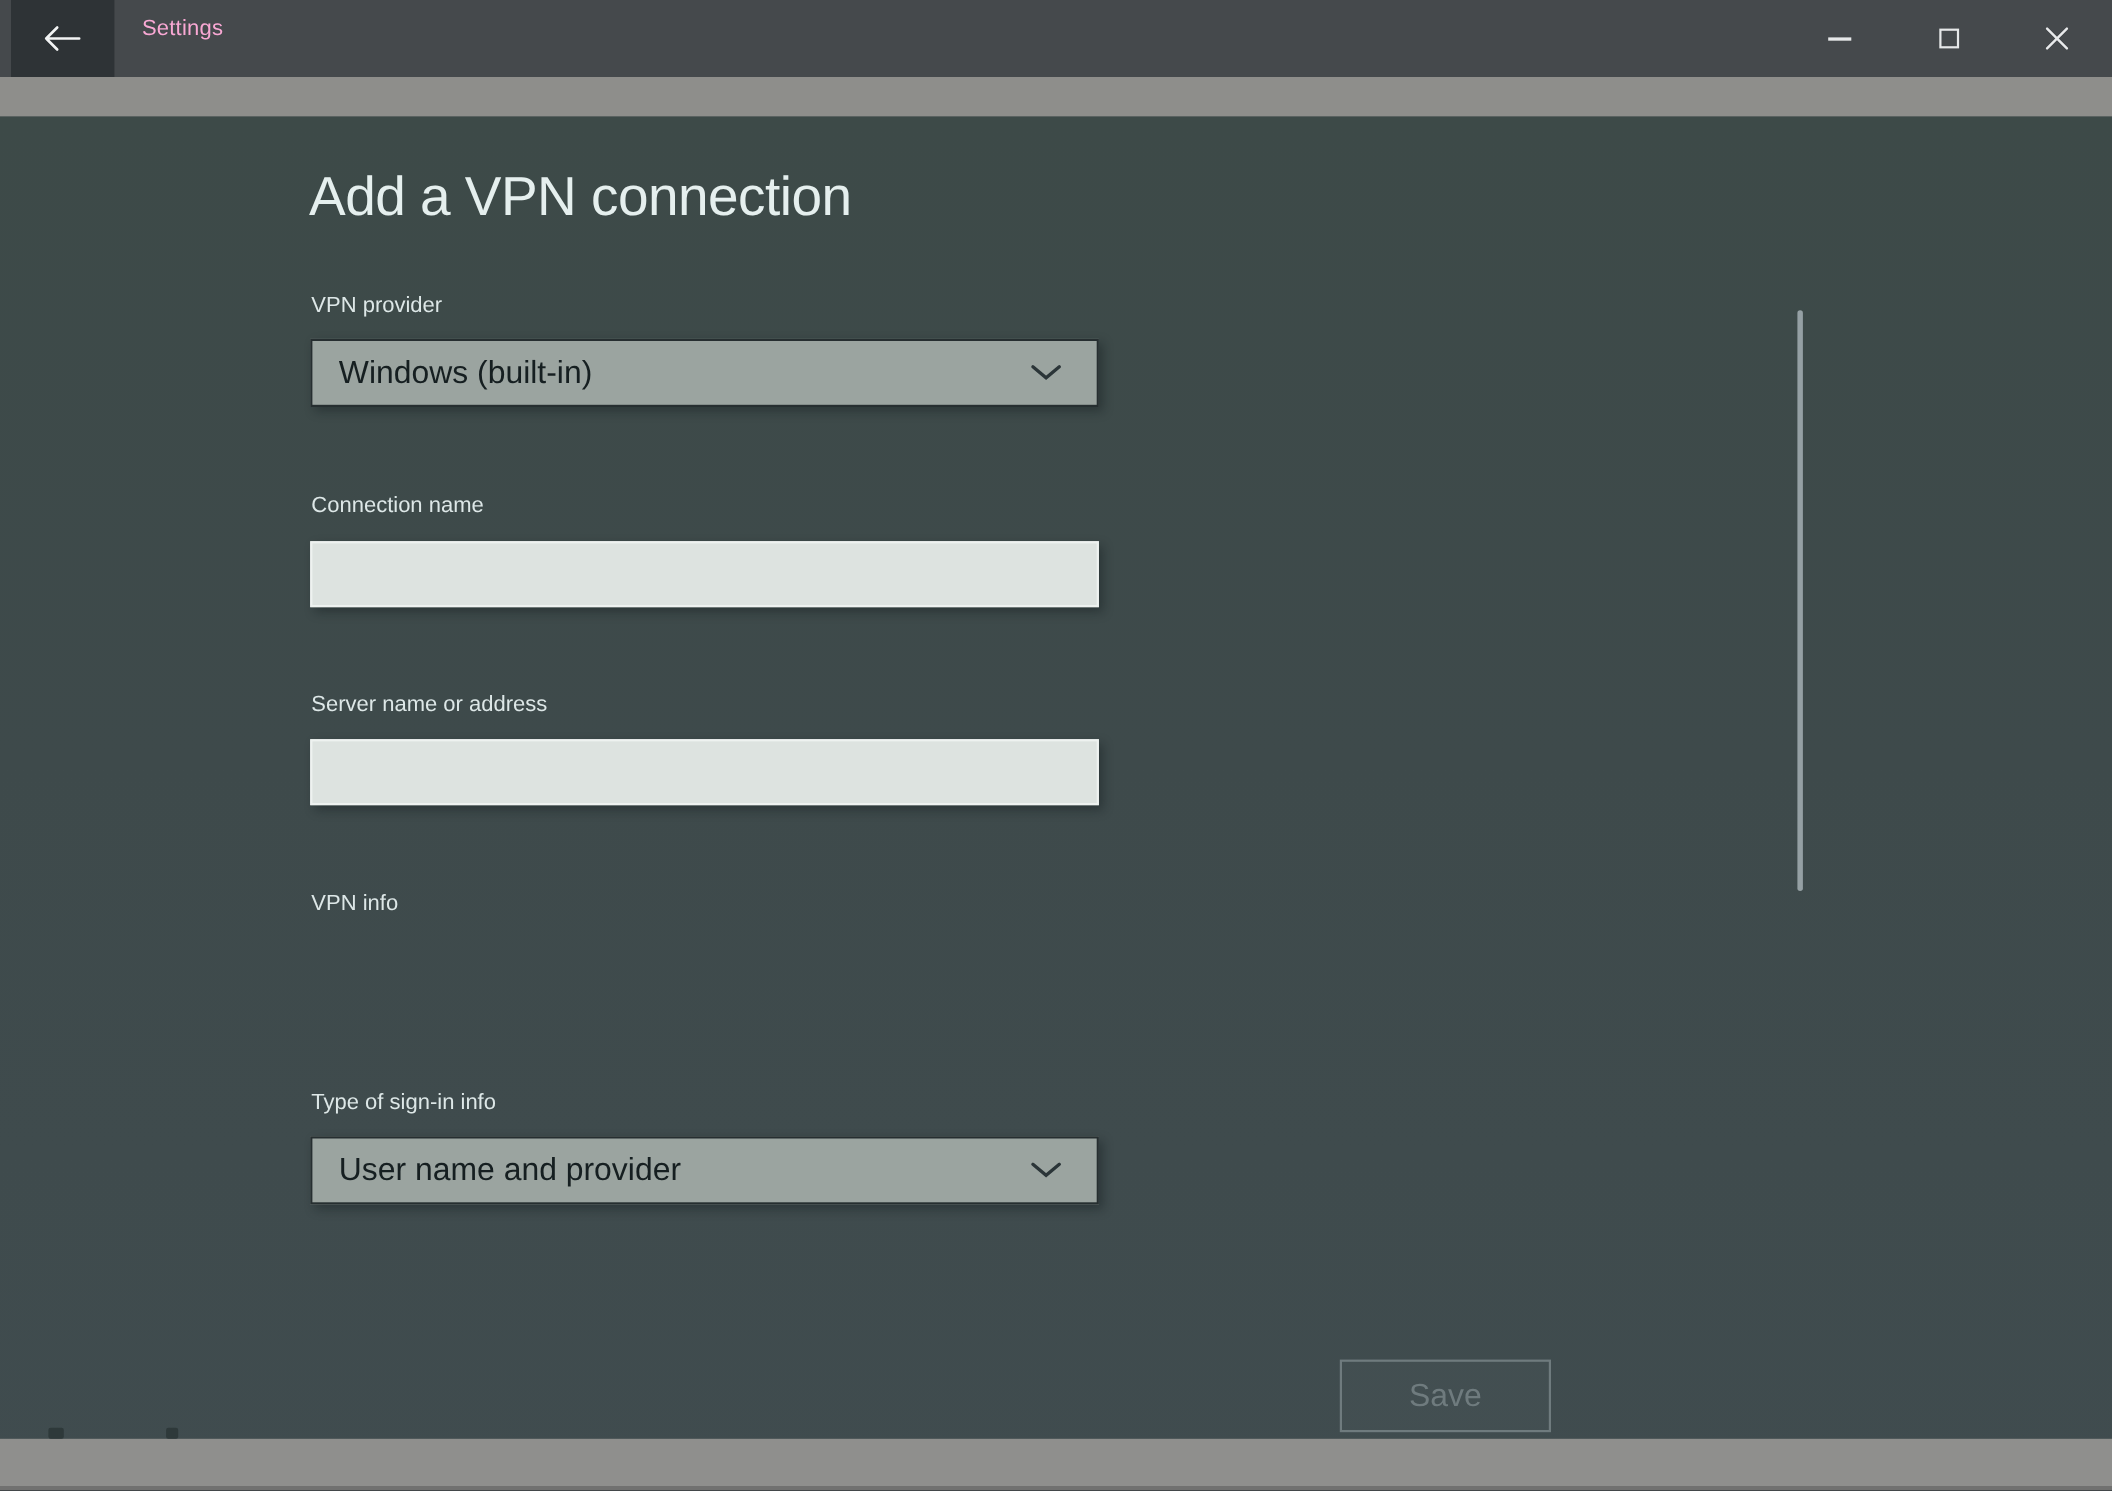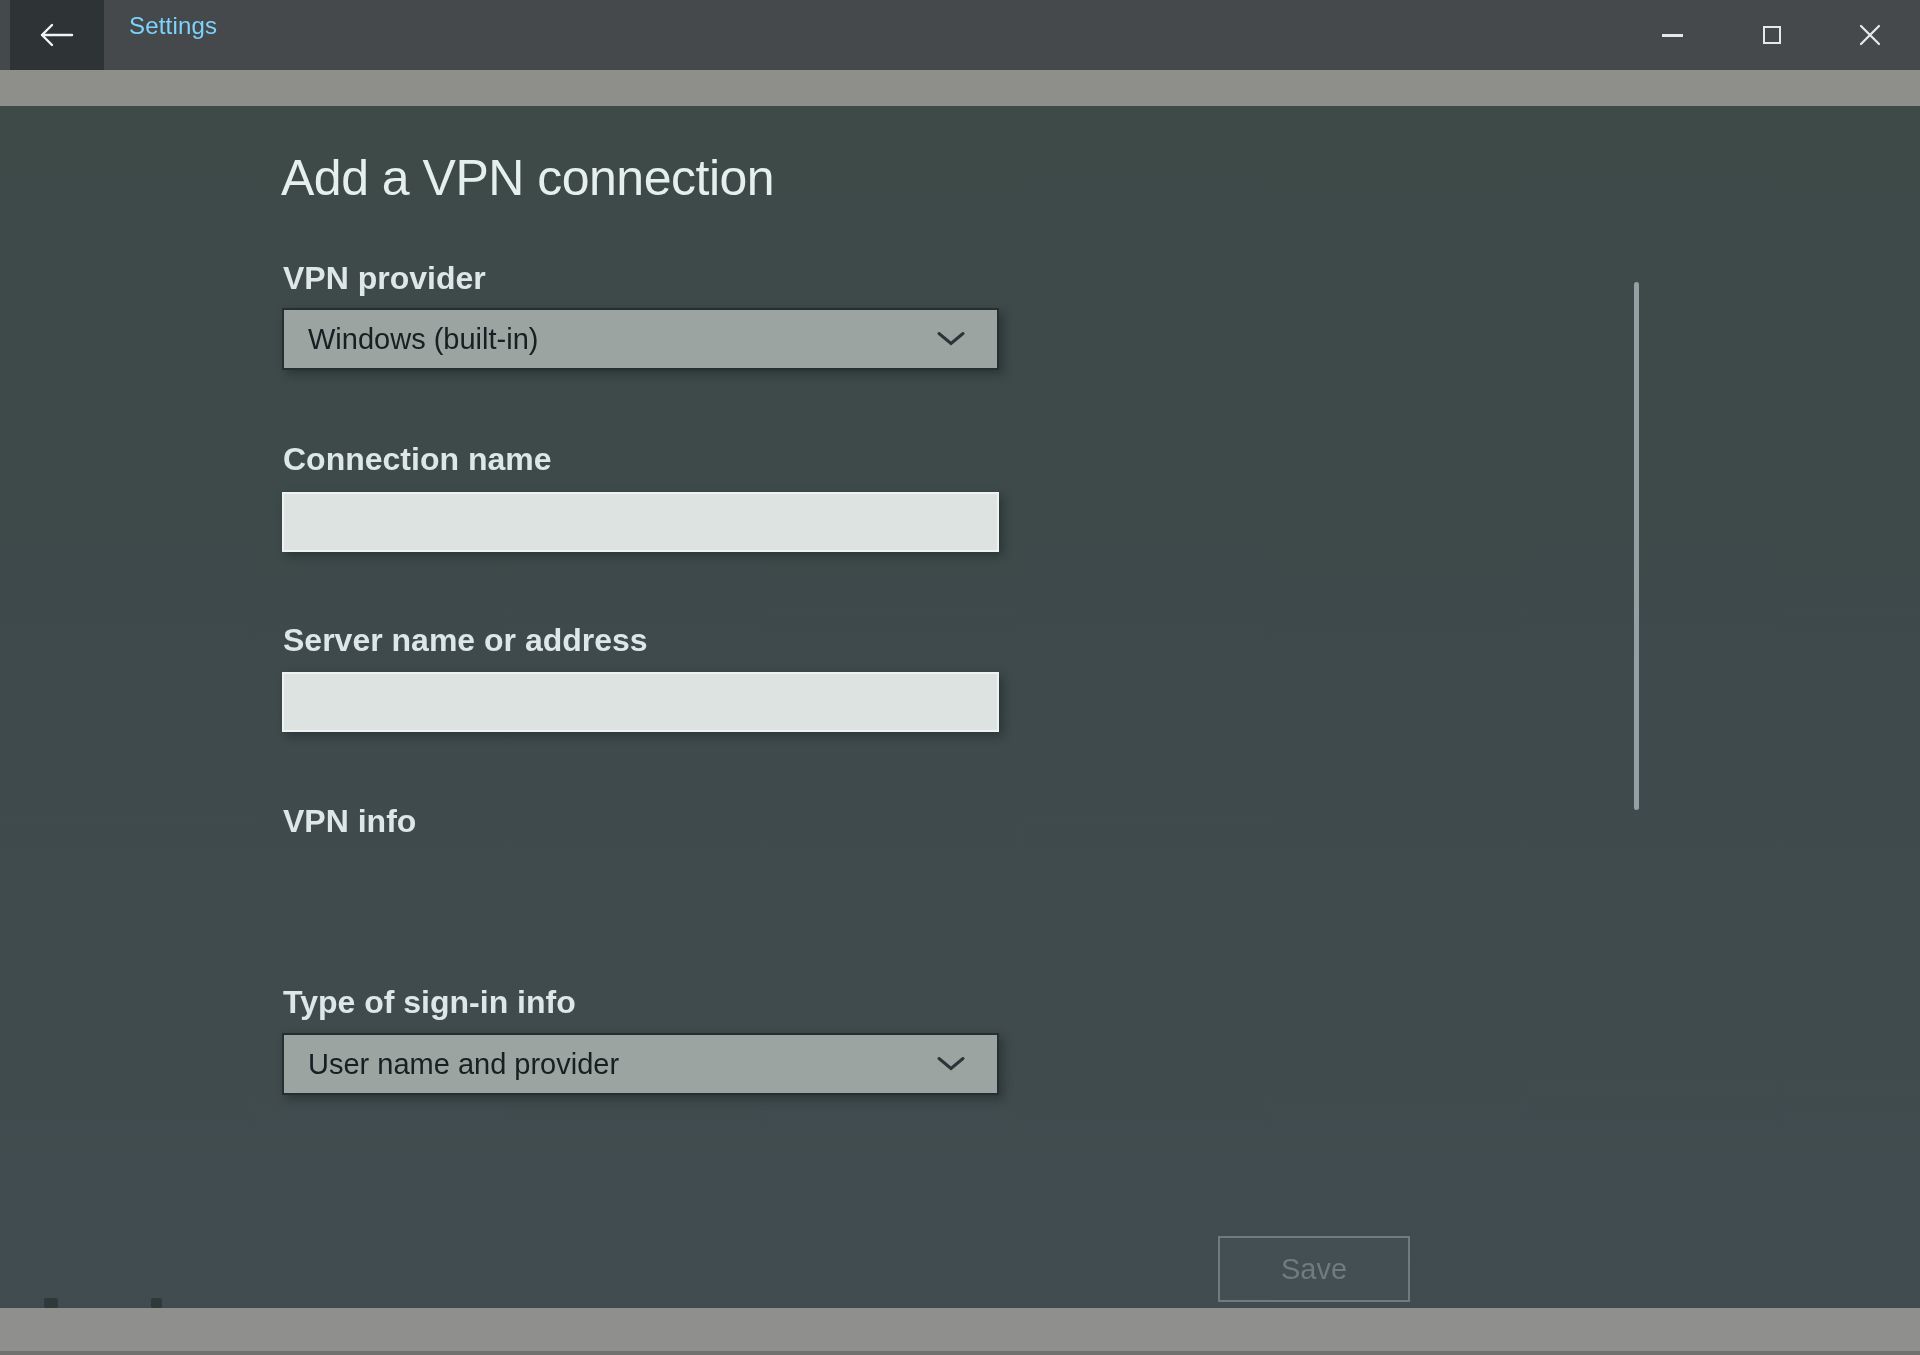--- a/index.html
+++ b/index.html
@@ -4,38 +4,38 @@
 <style>
   html,body{margin:0;padding:0;background:#222;}
   *{box-sizing:border-box;font-family:"Liberation Sans","DejaVu Sans",sans-serif;}
   .screen{position:relative;width:1920px;height:1355px;overflow:hidden;background:#3e4a4b;}
 
   
   .titlebar{position:absolute;top:0;left:0;width:1920px;height:70px;background:#45494c;}
   .back-btn{position:absolute;top:0;left:10px;width:94px;height:70px;background:#2e3336;
             border:none;padding:0;cursor:pointer;display:flex;align-items:center;justify-content:center;}
   .app-title{position:absolute;left:129px;top:0;height:52px;display:flex;align-items:center;
-             color:#7dd3fc;font-size:24px;letter-spacing:0.2px;}
+             color:#f9a8d4;font-size:20px;letter-spacing:0.2px;}
   .cap-btn{position:absolute;top:0;width:100px;height:70px;background:transparent;border:none;
            padding:0;cursor:pointer;display:flex;align-items:center;justify-content:center;}
   .cap-btn.min{left:1622px;} .cap-btn.max{left:1722px;} .cap-btn.close{left:1820px;}
   .glyph-min{display:block;width:21px;height:3px;background:#e6e8e9;}
   .glyph-max{display:block;width:18px;height:18px;border:2px solid #e6e8e9;background:transparent;}
 
   
   .strip-top{position:absolute;top:70px;left:0;width:1920px;height:36px;background:#8e8e8b;}
   .strip-bottom{position:absolute;top:1308px;left:0;width:1920px;height:47px;background:#8f8f8d;
                 box-shadow:inset 0 -4px 0 #717170;}
 
   
   .content{position:absolute;top:106px;left:0;width:1920px;height:1301px;
            background:linear-gradient(180deg,#3d4a48 0%,#3e4a4b 45%,#404c4f 100%);}
   .heading{position:absolute;left:281px;top:42px;margin:0;color:#e5efee;font-size:50px;
            font-weight:300;letter-spacing:-0.5px;line-height:60px;}
-  .flabel{position:absolute;left:283px;color:#dde7e7;font-size:32px;line-height:34px;font-weight:700;}
+  .flabel{position:absolute;left:283px;color:#dde7e7;font-size:20px;line-height:34px;font-weight:400;}
 
   .select{position:absolute;left:282px;width:717px;height:62px;background:#9ba4a0;
           border:2px solid #262e30;display:flex;align-items:center;padding:0 60px 0 24px;
           cursor:pointer;box-shadow:4px 4px 9px rgba(14,21,23,0.38);text-align:right;}
   .select .sel-text{color:#161f21;font-size:29px;white-space:nowrap;overflow:hidden;}
   .select .chev{position:absolute;right:32px;top:50%;transform:translateY(-50%);}
 
   .tinput{position:absolute;left:282px;width:717px;height:60px;background:#dde3e0;
           border:2px solid #eef2f0;padding:0 18px;font-size:29px;color:#1a2426;outline:none;
           box-shadow:4px 4px 9px rgba(14,21,23,0.38);}

